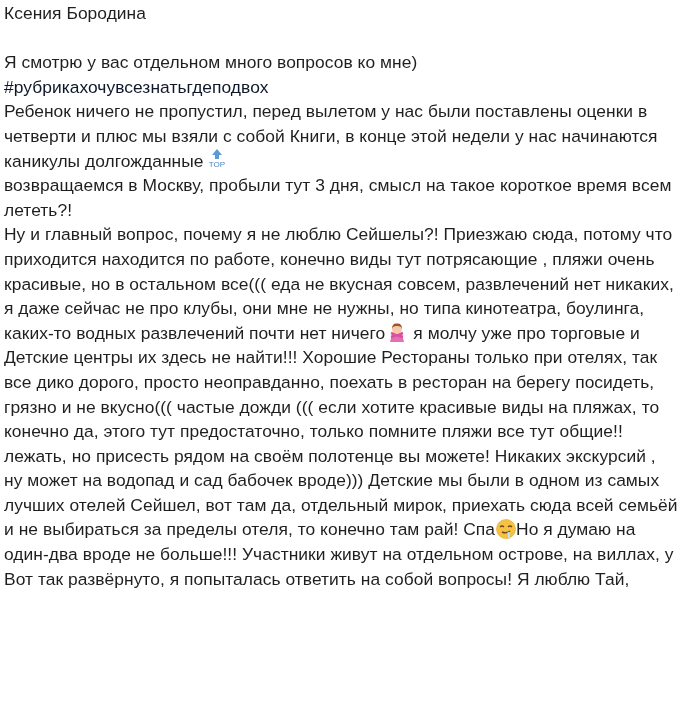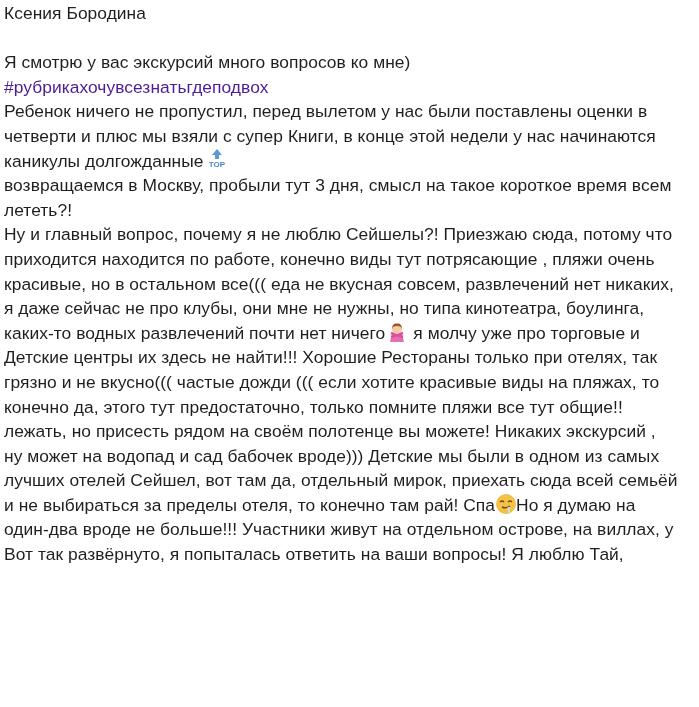--- a/index.html
+++ b/index.html
@@ -27,29 +27,28 @@
       white-space: nowrap;
       height: 24.6px;
     }
     .author {
       margin-top: 1px;
     }
     .blank {
       height: 24.6px;
     }
     .hashtag {
-      color: #4c1d95;
+      color: #0f172a;
       cursor: pointer;
     }
     .emoji {
       display: inline-block;
       vertical-align: middle;
       position: relative;
       top: -2px;
-      font-weight: bold;
     }
     .emoji-top {
       width: 22px;
       height: 20px;
       margin-left: 3px;
       position: relative;
       top: -4px;
     }
     .emoji-girl {
       width: 20px;
@@ -61,50 +60,51 @@
       height: 20px;
       margin: 0 0 0 1px;
     }
   </style>
 </head>
 <body>
 
 <div class="post">
   <span class="line author">Ксения Бородина</span>
   <span class="line blank"></span>
-  <span class="line">Я смотрю у вас экскурсий много вопросов ко мне)</span>
+  <span class="line">Я смотрю у вас отдельном много вопросов ко мне)</span>
   <span class="line"><a class="hashtag">#рубрикахочувсезнатьгдеподвох</a></span>
 
   <span class="line">Ребенок ничего не пропустил, перед вылетом у нас были поставлены оценки в</span>
-  <span class="line">четверти и плюс мы взяли с супер Книги, в конце этой недели у нас начинаются</span>
+  <span class="line">четверти и плюс мы взяли с собой Книги, в конце этой недели у нас начинаются</span>
   <span class="line"><span>каникулы долгожданные</span><span class="emoji emoji-top"><svg width="22" height="20" viewBox="0 0 22 20">
           <polygon points="11,1 6,7 9,7 9,11 13,11 13,7 16,7" fill="#5b9bd5"></polygon>
           <text x="11" y="19" font-family="Liberation Sans, sans-serif" font-size="8" fill="#4a86c5" text-anchor="middle">TOP</text>
         </svg></span></span>
   <span class="line">возвращаемся в Москву, пробыли тут 3 дня, смысл на такое короткое время всем</span>
   <span class="line">лететь?!</span>
   <span class="line">Ну и главный вопрос, почему я не люблю Сейшелы?! Приезжаю сюда, потому что</span>
   <span class="line">приходится находится по работе, конечно виды тут потрясающие , пляжи очень</span>
   <span class="line">красивые, но в остальном все((( еда не вкусная совсем, развлечений нет никаких,</span>
   <span class="line">я даже сейчас не про клубы, они мне не нужны, но типа кинотеатра, боулинга,</span>
   <span class="line"><span>каких-то водных развлечений почти нет ничего</span><span class="emoji emoji-girl"><svg width="20" height="20" viewBox="0 0 20 20">
           <path d="M3,20 L5,12 L15,12 L17,20 Z" fill="#e56fb5"></path>
           <path d="M4,15 L16,11 M4,11 L16,15" stroke="#d8509f" stroke-width="2.5"></path>
           <circle cx="10" cy="7" r="5" fill="#f6c9a6"></circle>
           <path d="M5,7 Q5,1 10,1.5 Q15,1 15,7 L14,5 Q10,3 6,5 Z" fill="#a0522d"></path>
         </svg></span><span>я молчу уже про торговые и</span></span>
   <span class="line">Детские центры их здесь не найти!!! Хорошие Рестораны только при отелях, так</span>
+  <span class="line">все дико дорого, просто неоправданно, поехать в ресторан на берегу посидеть,</span>
   <span class="line">грязно и не вкусно((( частые дожди ((( если хотите красивые виды на пляжах, то</span>
   <span class="line">конечно да, этого тут предостаточно, только помните пляжи все тут общие!!</span>
   <span class="line">лежать, но присесть рядом на своём полотенце вы можете! Никаких экскурсий ,</span>
   <span class="line">ну может на водопад и сад бабочек вроде))) Детские мы были в одном из самых</span>
   <span class="line">лучших отелей Сейшел, вот там да, отдельный мирок, приехать сюда всей семьёй</span>
   <span class="line"><span>и не выбираться за пределы отеля, то конечно там рай! Спа</span><span class="emoji emoji-face"><svg width="20" height="20" viewBox="0 0 20 20">
           <circle cx="10" cy="10" r="9.5" fill="#f7c244"></circle>
           <circle cx="10" cy="10" r="9.5" fill="none" stroke="#e0a52a" stroke-width="0.6"></circle>
           <path d="M4,8 Q6,6 8,8" stroke="#6b4a1a" stroke-width="1.3" fill="none"></path>
           <path d="M12,8 Q14,6 16,8" stroke="#6b4a1a" stroke-width="1.3" fill="none"></path>
           <path d="M6,13 Q10,15 14,12" stroke="#6b4a1a" stroke-width="1.4" fill="none"></path>
           <path d="M12.5,13 Q13.5,18 12.5,19" stroke="#bfe3f5" stroke-width="2" fill="none"></path>
         </svg></span><span>Но я думаю на</span></span>
   <span class="line">один-два вроде не больше!!! Участники живут на отдельном острове, на виллах, у</span>
-  <span class="line">Вот так развёрнуто, я попыталась ответить на ваши вопросы! Я люблю Тай,</span>
+  <span class="line">Вот так развёрнуто, я попыталась ответить на собой вопросы! Я люблю Тай,</span>
 </div>
 
 </body></html>

